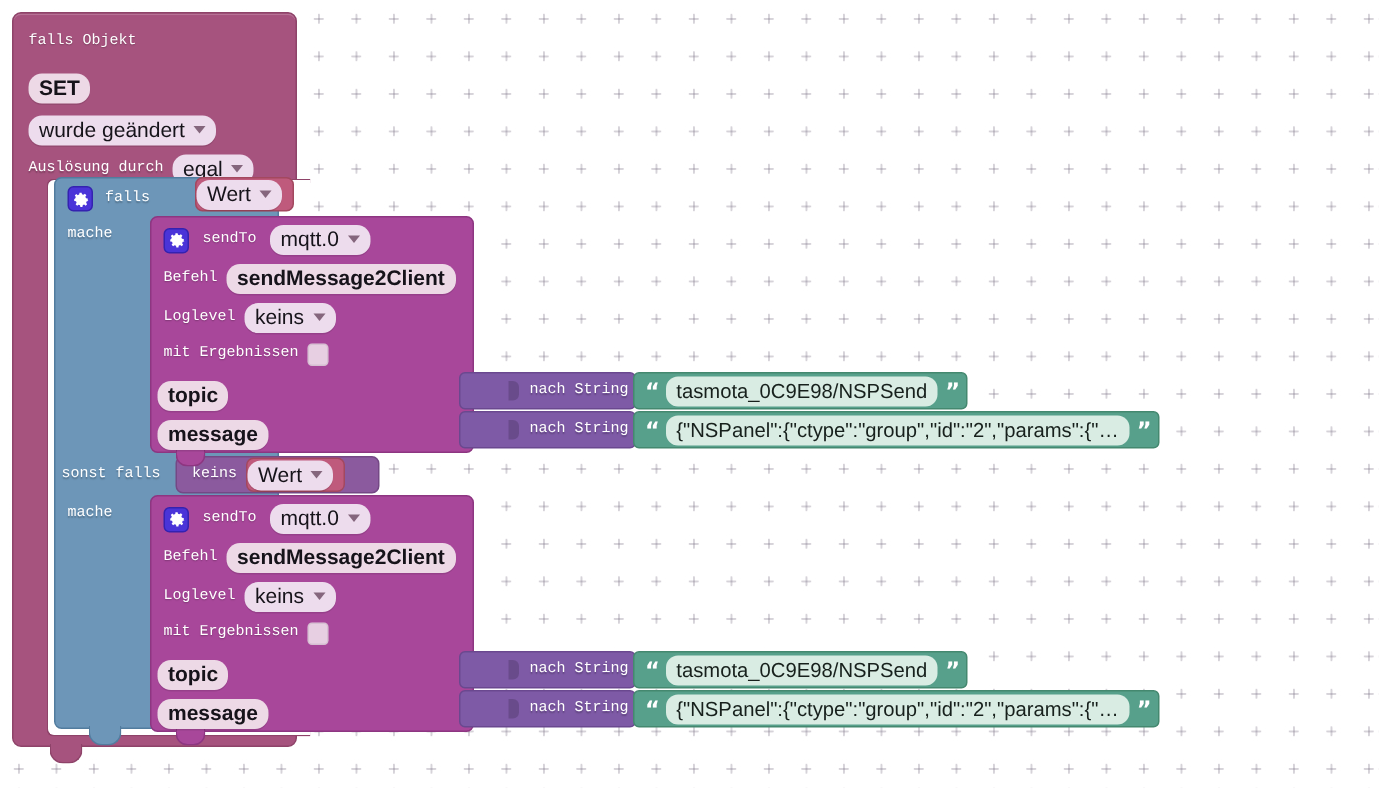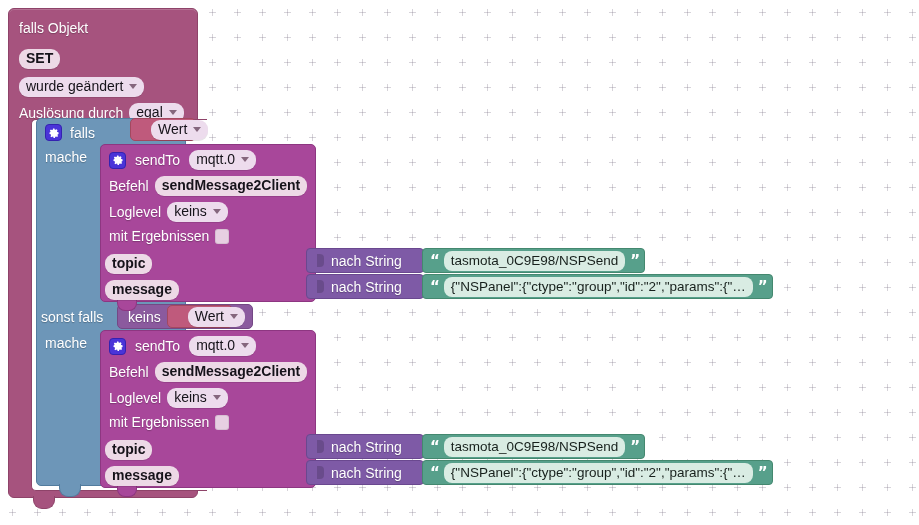--- a/index.html
+++ b/index.html
@@ -61,24 +61,25 @@
     width: 22px; height: 13px;
     background: #a6537e;
     border: 1px solid #8e4369;
     border-top: none;
     border-radius: 0 0 9px 9px;
   }
 
   .row { position: absolute; display: flex; align-items: center; gap: 6px; }
   .lbl {
     color: #ffffff;
-    font-size: 14px;
+    font-size: 10px;
     line-height: 16px;
     white-space: nowrap;
     text-shadow: 0 1px 1px rgba(0,0,0,.25);
+    font-family: Liberation Mono, monospace;
   }
 
   .field {
     display: inline-flex; align-items: center; gap: 5px;
     background: #f0dce8;
     color: #16131a;
     border-radius: 9px;
     padding: 1px 7px 2px 7px;
     font-size: 14px;
     line-height: 17px;
@@ -146,21 +147,21 @@
     border-radius: 0 0 9px 9px;
   }
 
   
   .wert {
     background: #bf5a7c;
     border: 1px solid #a3485f;
     border-radius: 5px;
     height: 23px;
     display: flex; align-items: flex-end;
-    padding: 0 8px 0 20px;
+    padding: 0 8px 0 0;
   }
 
   
   .nicht {
     background: #8b5a9e;
     border: 1px solid #744885;
     border-radius: 5px;
     height: 25px;
     display: flex; align-items: center;
     padding: 0 4px 0 10px;
@@ -185,20 +186,21 @@
 
   
   .nachstr {
     background: #7e5aa6;
     border: 1px solid #6a488f;
     border-radius: 4px;
     height: 25px;
     display: flex; align-items: center;
     padding: 0 4px 0 10px;
     gap: 5px;
+    justify-content: flex-end;
   }
   .notch {
     width: 7px; height: 13px;
     background: rgba(0,0,0,.16);
     border-radius: 0 4px 4px 0;
     margin-right: 2px;
   }
 
   
   .strblk {

